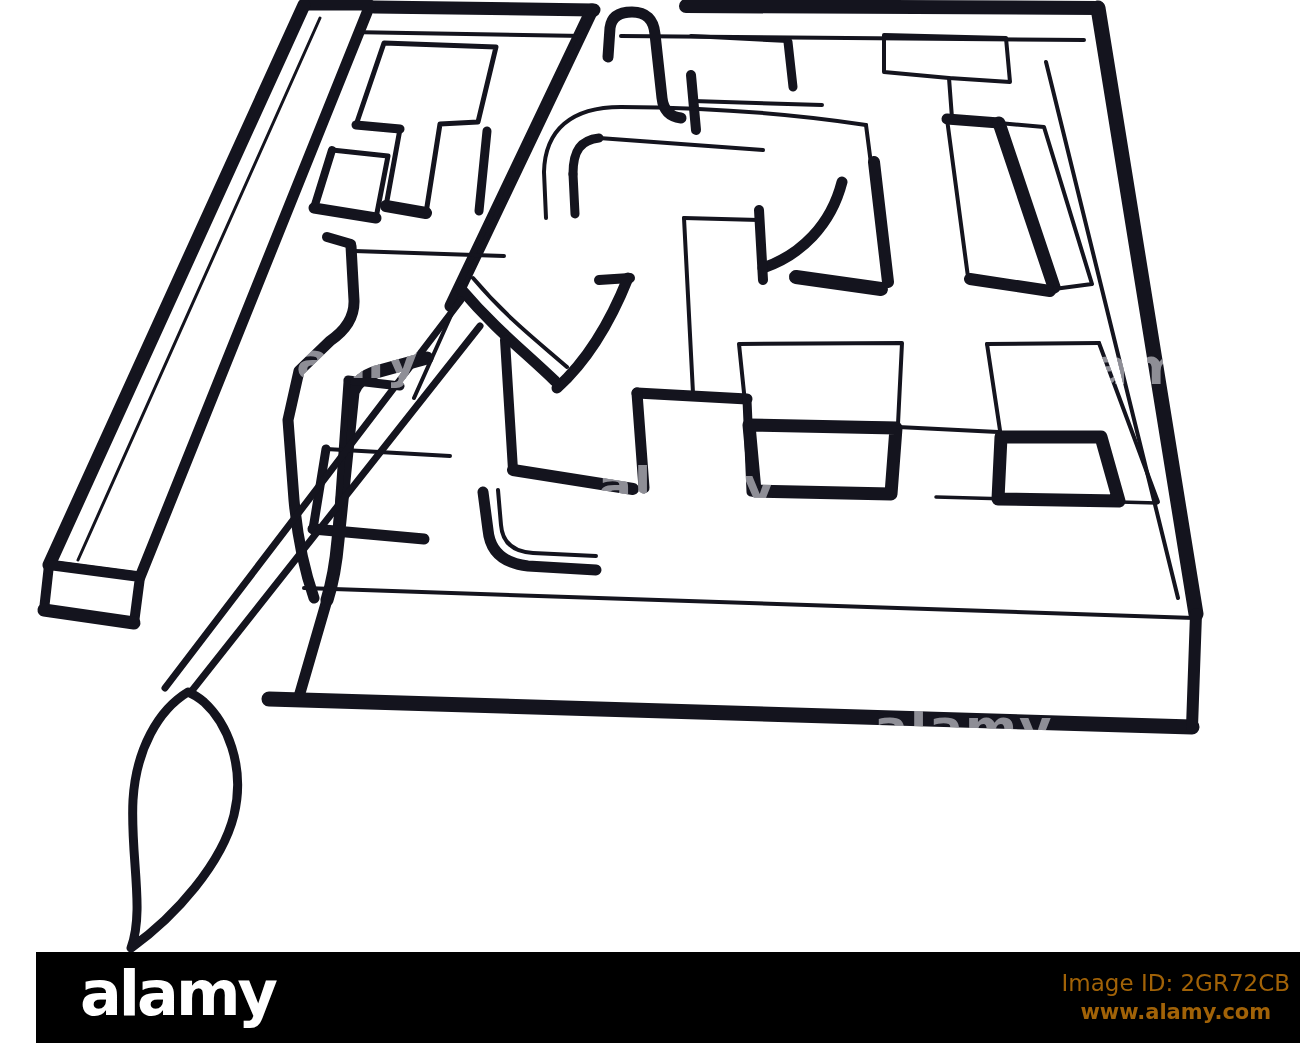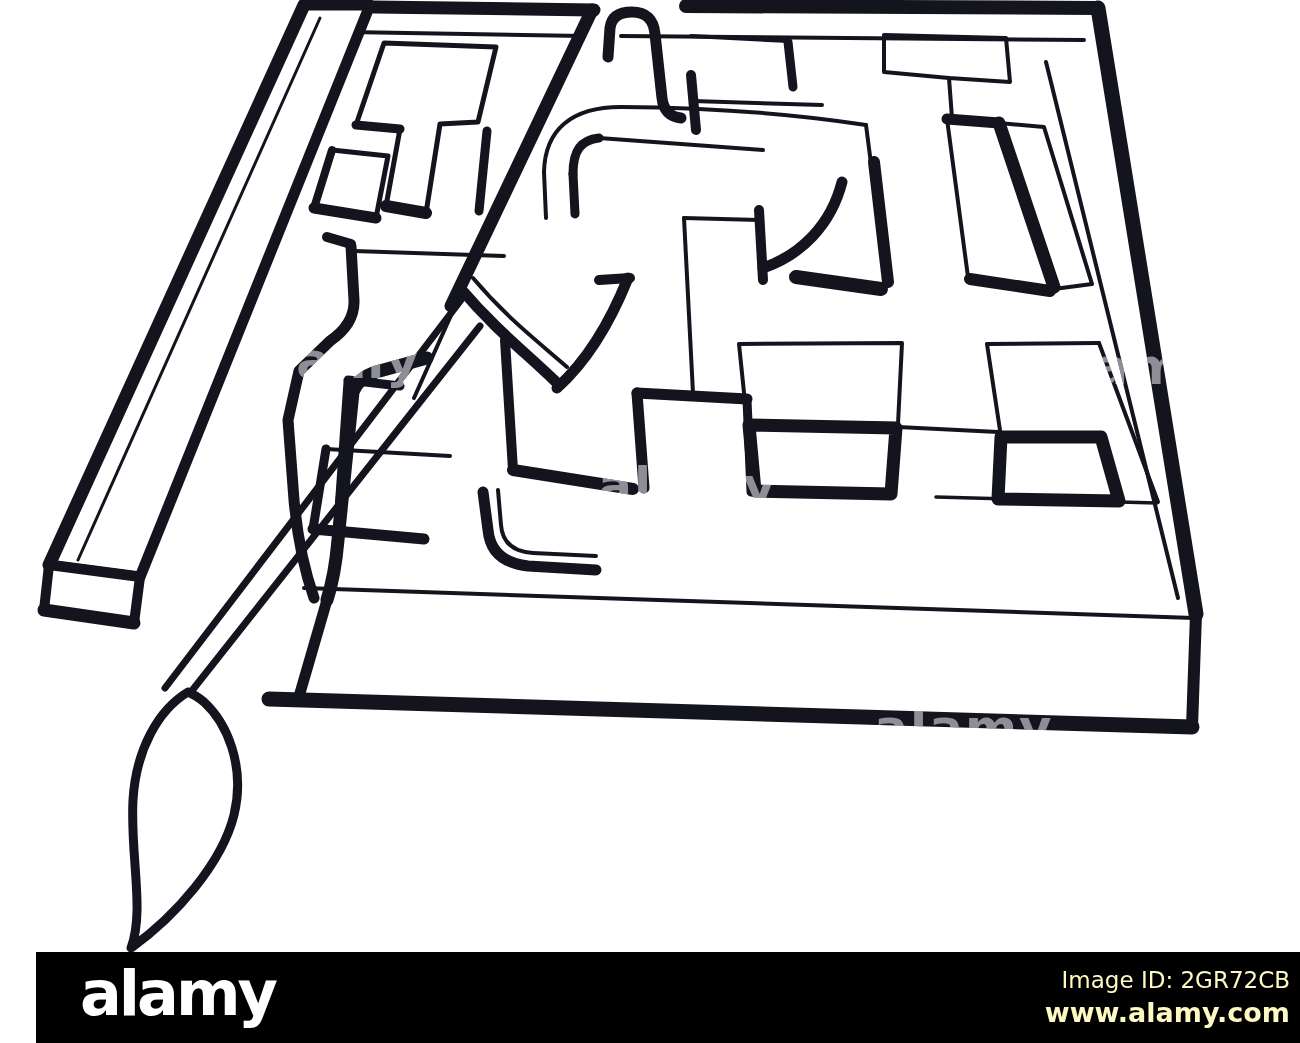--- a/index.html
+++ b/index.html
@@ -16,24 +16,24 @@
   }
   .footer{
     position:absolute;left:0;right:0;bottom:0;height:91px;background:#000000;
     display:flex;align-items:center;justify-content:space-between;
   }
   .footer-logo{
     color:#ffffff;font-weight:700;font-size:62px;letter-spacing:-3px;
     margin-left:44px;line-height:1;transform:translateY(-4px);
   }
   .footer-right{
-    margin-right:46px;text-align:right;color:#fef9c3;line-height:1.18;
+    margin-right:46px;text-align:center;color:#a16207;line-height:1.18;
   }
   .footer-imageid{font-size:23px;font-weight:400;}
-  .footer-url{font-size:27px;font-weight:700;margin-top:3px;}
+  .footer-url{font-size:21px;font-weight:700;margin-top:3px;}
 </style>
 </head>
 <body>
 
 <div class="canvas">
 
   <svg class="artwork" viewBox="0 0 1300 1043" aria-hidden="true">
     <g stroke="#14141e" fill="none" stroke-linejoin="round" stroke-linecap="round">
 
       <g>

